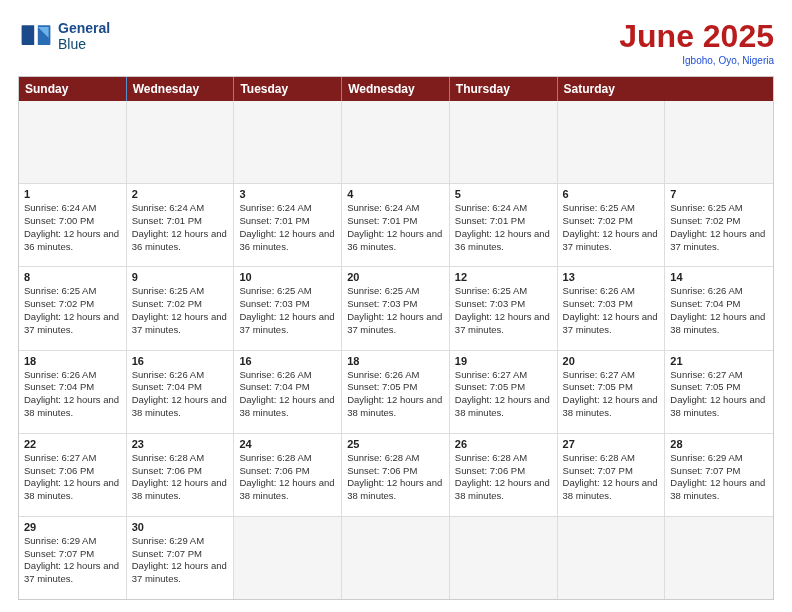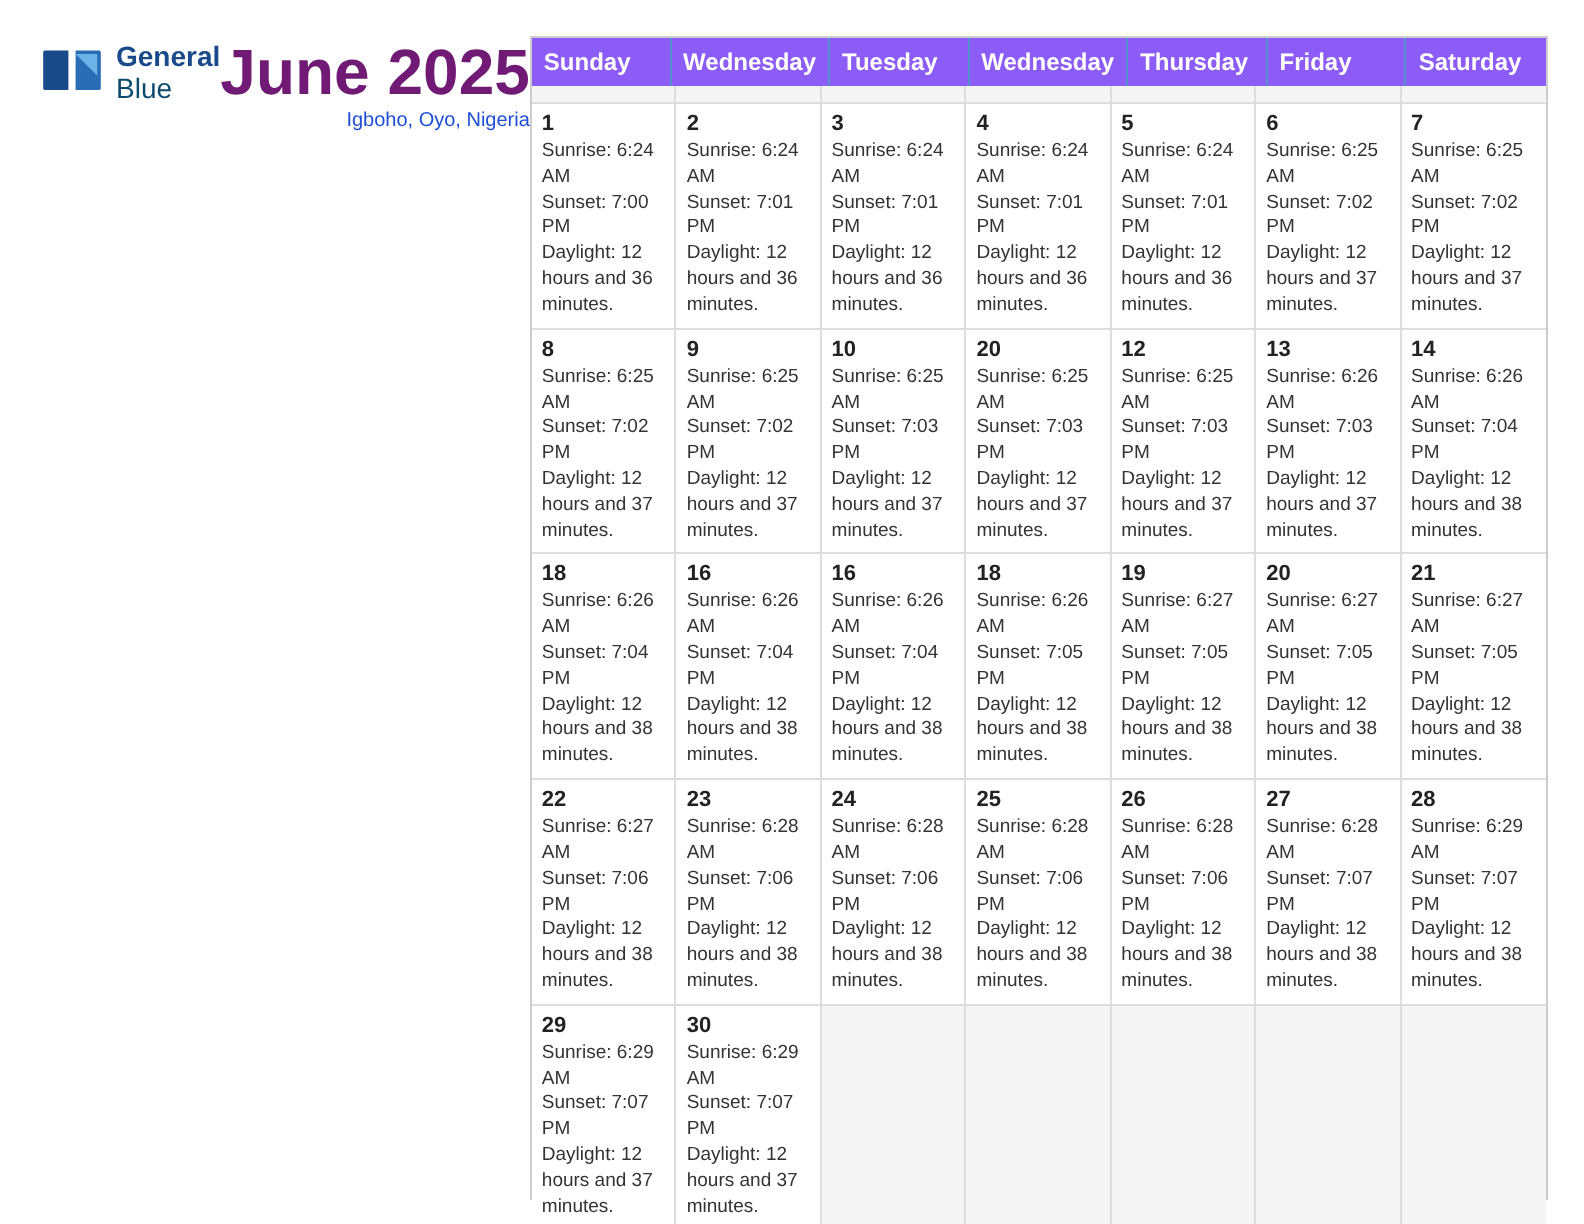--- a/index.html
+++ b/index.html
@@ -8,21 +8,21 @@
       height: 612px;
       font-family: Arial, sans-serif;
       background: #fff;
       overflow: hidden;
     }
     .page {
       width: 792px;
       height: 612px;
       padding: 18px 18px 12px 18px;
       display: flex;
-      flex-direction: row;
+      flex-direction: column;
     }
     .header {
       display: flex;
       justify-content: space-between;
       align-items: flex-start;
       margin-bottom: 10px;
     }
     .logo {
       display: flex;
       align-items: center;
@@ -31,36 +31,36 @@
     .logo-icon {
       width: 36px;
       height: 36px;
     }
     .title-block {
       text-align: right;
     }
     .month-title {
       font-size: 32px;
       font-weight: bold;
-      color: #701a75;
+      color: #b91c1c;
     }
     .location {
       font-size: 10px;
       color: #1d4ed8;
     }
     .calendar {
       flex: 1;
       display: flex;
       flex-direction: column;
       border: 1px solid #ccc;
     }
     .cal-header {
       display: grid;
       grid-template-columns: repeat(7, 1fr);
-      background: #8b5cf6;
+      background: #7f1d1d;
     }
     .cal-header-cell {
       color: #fff;
       font-size: 12px;
       font-weight: bold;
       padding: 5px 6px;
       border-right: 1px solid #5590cc;
     }
     .cal-header-cell:last-child { border-right: none; }
     .cal-body {
@@ -122,21 +122,20 @@
     </div>
   </div>
 
   <div class="calendar">
     <div class="cal-header">
       <div class="cal-header-cell">Sunday</div>
       <div class="cal-header-cell">Wednesday</div>
       <div class="cal-header-cell">Tuesday</div>
       <div class="cal-header-cell">Wednesday</div>
       <div class="cal-header-cell">Thursday</div>
-      <div class="cal-header-cell">Friday</div>
       <div class="cal-header-cell">Saturday</div>
     </div>
     <div class="cal-body" id="cal-body">
     <div class="cal-row">
           <div class="cal-cell empty"></div>
           <div class="cal-cell empty"></div>
           <div class="cal-cell empty"></div>
           <div class="cal-cell empty"></div>
           <div class="cal-cell empty"></div>
           <div class="cal-cell empty"></div>

